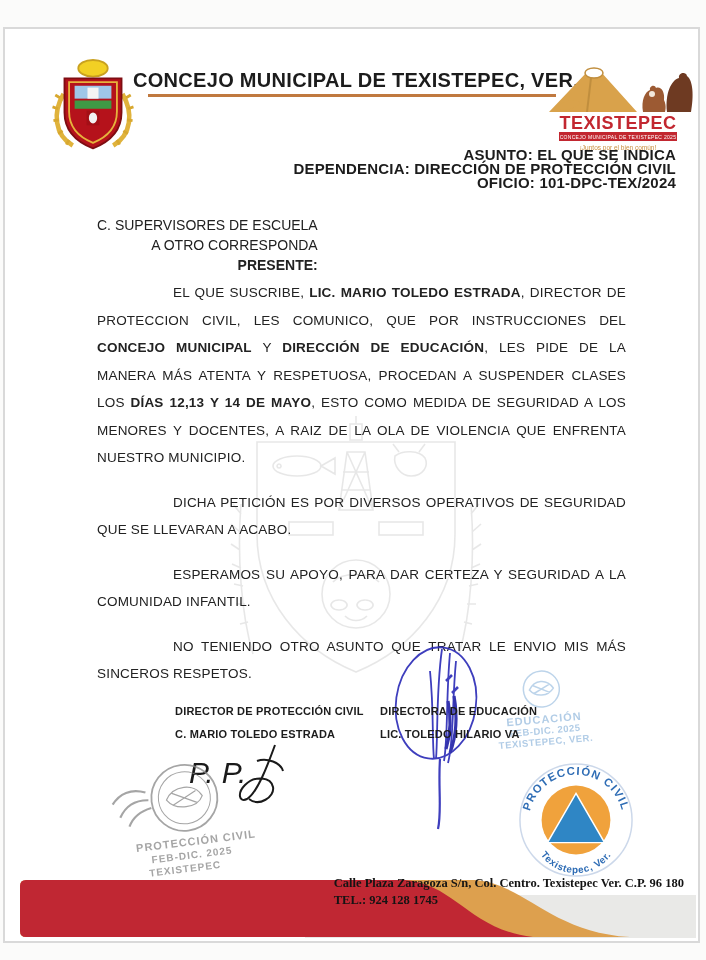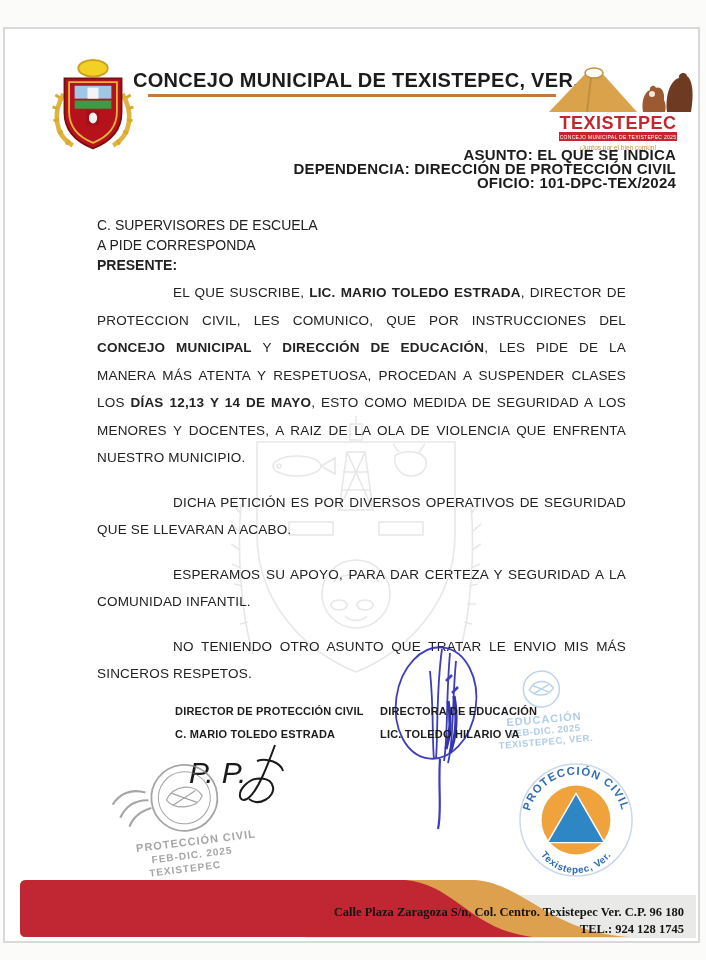--- a/index.html
+++ b/index.html
@@ -5,32 +5,32 @@
   html,body{margin:0;padding:0;}
   body{width:706px;height:960px;position:relative;background:#fbfbfa;font-family:"Liberation Sans",sans-serif;overflow:hidden;}
   .page{position:absolute;left:3px;top:27px;width:697px;height:916px;background:#ffffff;border:2px solid #d9d9d9;box-sizing:border-box;}
   .abs{position:absolute;}
   
   .doc-title{left:128px;top:40px;width:430px;text-align:center;font-size:20px;font-weight:bold;color:#1c1c1c;letter-spacing:.3px;white-space:nowrap;}
   .title-rule{left:143px;top:65px;width:408px;height:3px;background:#c0793f;}
   
   .meta{right:22px;top:119px;text-align:right;font-size:15px;font-weight:bold;color:#1c1c1c;line-height:14px;letter-spacing:.2px;}
   
-  .recipient{left:92px;top:186px;font-size:14px;color:#212121;line-height:20px;}
+  .recipient{left:92px;top:186px;font-size:14px;color:#212121;line-height:20px;text-align:right;}
   .recipient .strong{font-weight:bold;}
   
   .letter-body{left:92px;top:250px;width:529px;font-size:13.5px;color:#222;line-height:27.5px;text-align:justify;letter-spacing:.2px;}
   .letter-body p{margin:0 0 17px 0;text-indent:76px;}
   
   .sig-title{font-size:11px;font-weight:bold;color:#1c1c1c;letter-spacing:.2px;white-space:nowrap;}
   .stamp-edu{color:#a9c7e4;font-weight:bold;text-align:center;transform:rotate(-5deg);opacity:.9;}
   .stamp-edu .l1{font-size:11px;letter-spacing:1px;}
   .stamp-edu .l2,.stamp-edu .l3{font-size:9.5px;letter-spacing:.5px;}
   
-  .footer-text{right:14px;top:875px;text-align:right;font-family:"Liberation Serif",serif;font-weight:bold;font-size:12.5px;color:#141414;line-height:17px;}
+  .footer-text{right:14px;top:846px;text-align:left;font-family:"Liberation Serif",serif;font-weight:bold;font-size:12.5px;color:#141414;line-height:17px;}
   svg text{font-family:"Liberation Sans",sans-serif;}
 </style>
 </head>
 <body>
 
 <div class="page">
 
   <svg class="abs" style="left:42px;top:28px;" width="92" height="98" viewBox="0 0 100 106">
 
     <path d="M18,40 C6,60 8,84 28,96" fill="none" stroke="#e0b33c" stroke-width="5"></path>
@@ -71,21 +71,21 @@
   </svg>
 
   <div class="abs meta">
     <div>ASUNTO: EL QUE SE INDICA</div>
     <div>DEPENDENCIA: DIRECCIÓN DE PROTECCIÓN CIVIL</div>
     <div>OFICIO: 101-DPC-TEX/2024</div>
   </div>
 
   <div class="abs recipient">
     <div>C. SUPERVISORES DE ESCUELA</div>
-    <div>A PIDE CORRESPONDA</div>
+    <div>A OTRO CORRESPONDA</div>
     <div class="strong">PRESENTE:</div>
   </div>
 
   <svg class="abs" style="left:222px;top:385px;opacity:.16;" width="258" height="268" viewBox="0 0 258 268">
     <g fill="none" stroke="#6f6f6f" stroke-width="1.6">
 
       <path d="M30,28 L228,28 L228,120 C228,185 185,235 129,258 C73,235 30,185 30,120 Z"></path>
 
       <path d="M123,10 L135,10 L135,26 L123,26 Z M129,2 L129,10"></path>
 

